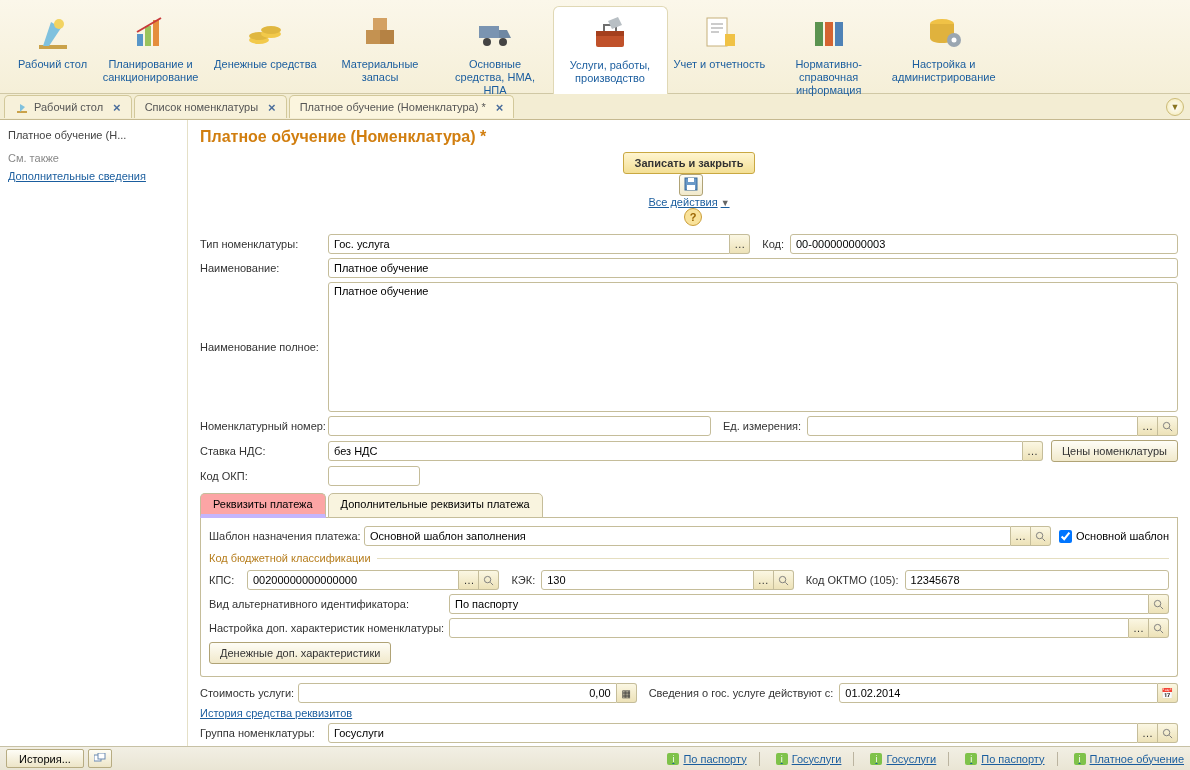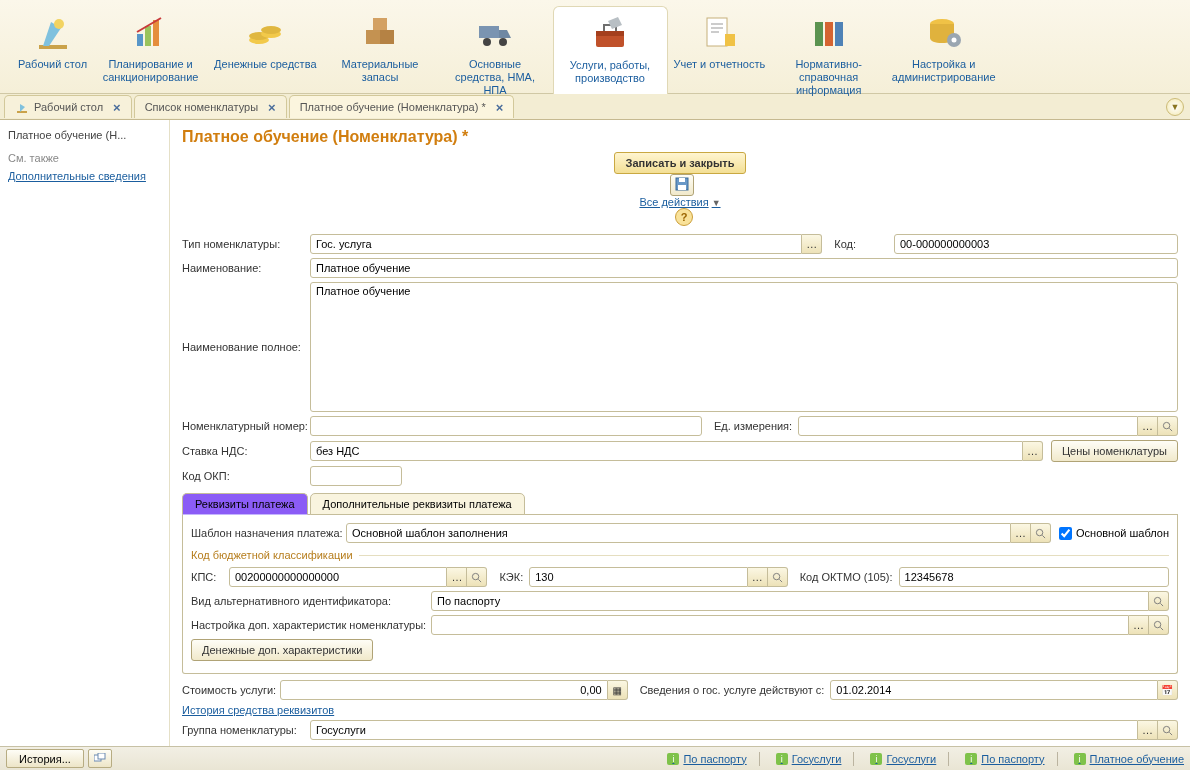--- a/index.html
+++ b/index.html
@@ -118,21 +118,21 @@
     }
     
     
     .main-wrap {
       display: flex;
       height: calc(770px - 94px - 26px - 24px);
       background: #fff;
     }
     
     .sidebar {
-      width: 170px;
+      width: 188px;
       background: #fff;
       border-right: 1px solid #e5e0c7;
       padding: 6px 8px;
     }
     
     .sidebar-title {
       color: #444;
       font-size: 11px;
       padding: 3px 0;
       white-space:nowrap;
@@ -288,22 +288,22 @@
       background: #f9f4df;
       border: 1px solid #c5bd9a;
       border-bottom: 1px solid #c5bd9a;
       border-radius: 5px 5px 0 0;
       margin-right: 2px;
       cursor: pointer;
       position: relative;
       bottom: -1px;
     }
     .inner-tab.active {
-      background: #8b5cf6;
-      border-bottom: 1px solid #c4b5fd;
+      background: #fca5a5;
+      border-bottom: 4px solid #c4b5fd;
     }
     
     .tab-content {
       border: 1px solid #c5bd9a;
       border-top: none;
       padding: 8px;
       border-radius: 0 0 3px 3px;
       margin-bottom: 6px;
     }
     
@@ -520,21 +520,21 @@
       <span class="help-icon">?</span>
     </div>
 
     <div class="form-row">
       <div class="form-label">Тип номенклатуры:</div>
       <div class="input-with-btn" style="flex:1">
         <input class="text-field" value="Гос. услуга" style="">
         <div class="input-picker-btn">…</div>
       </div>
       <span class="inline-label">Код:</span>
-      <input class="text-field code-underline" style="width: 284px; margin-left: 32px;" value="00-000000000003">
+      <input class="text-field code-underline" style="width: 388px;" value="00-000000000003">
     </div>
 
     <div class="form-row">
       <div class="form-label">Наименование:</div>
       <input class="text-field" style="flex: 1 1 0%;" value="Платное обучение">
     </div>
 
     <div class="form-row" style="align-items:center">
       <div class="form-label">Наименование полное:</div>
       <textarea class="text-field" style="">Платное обучение</textarea>

